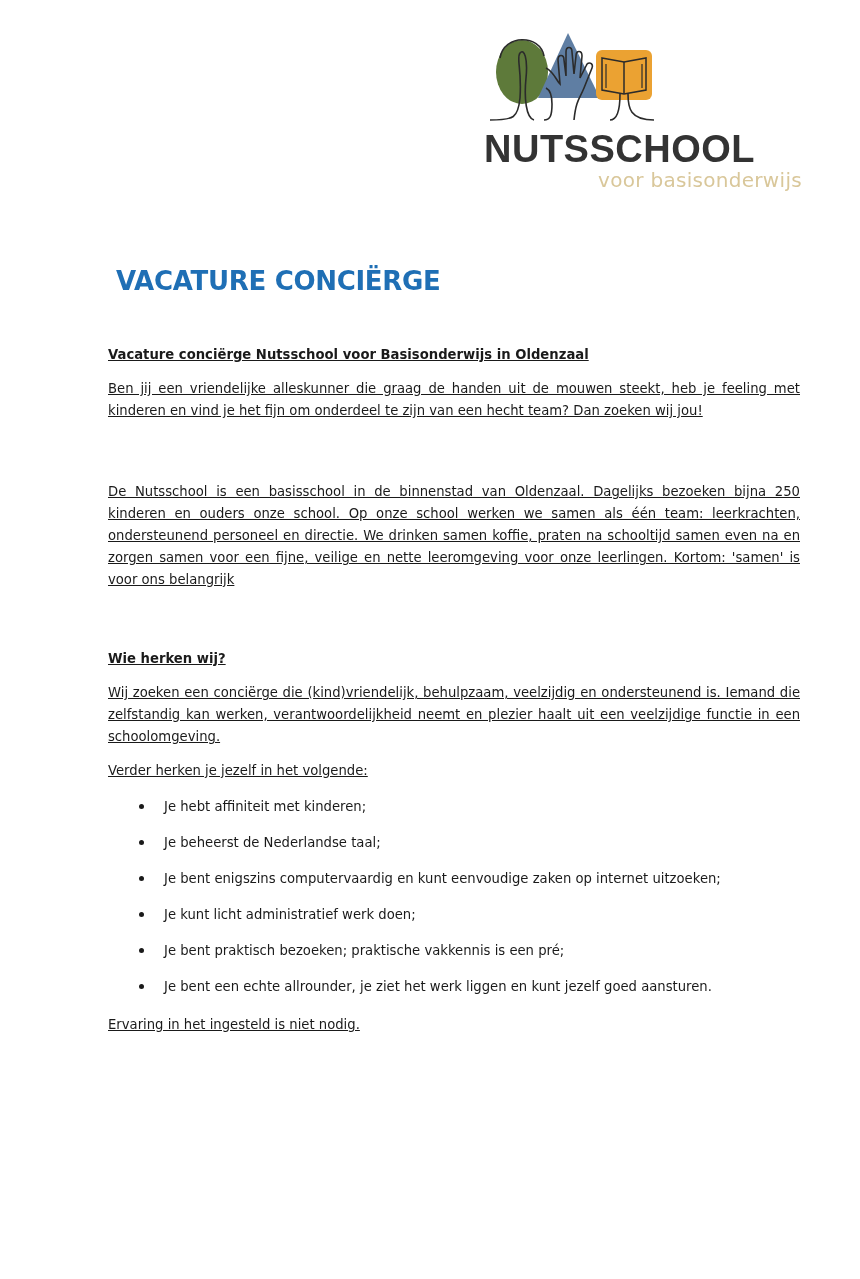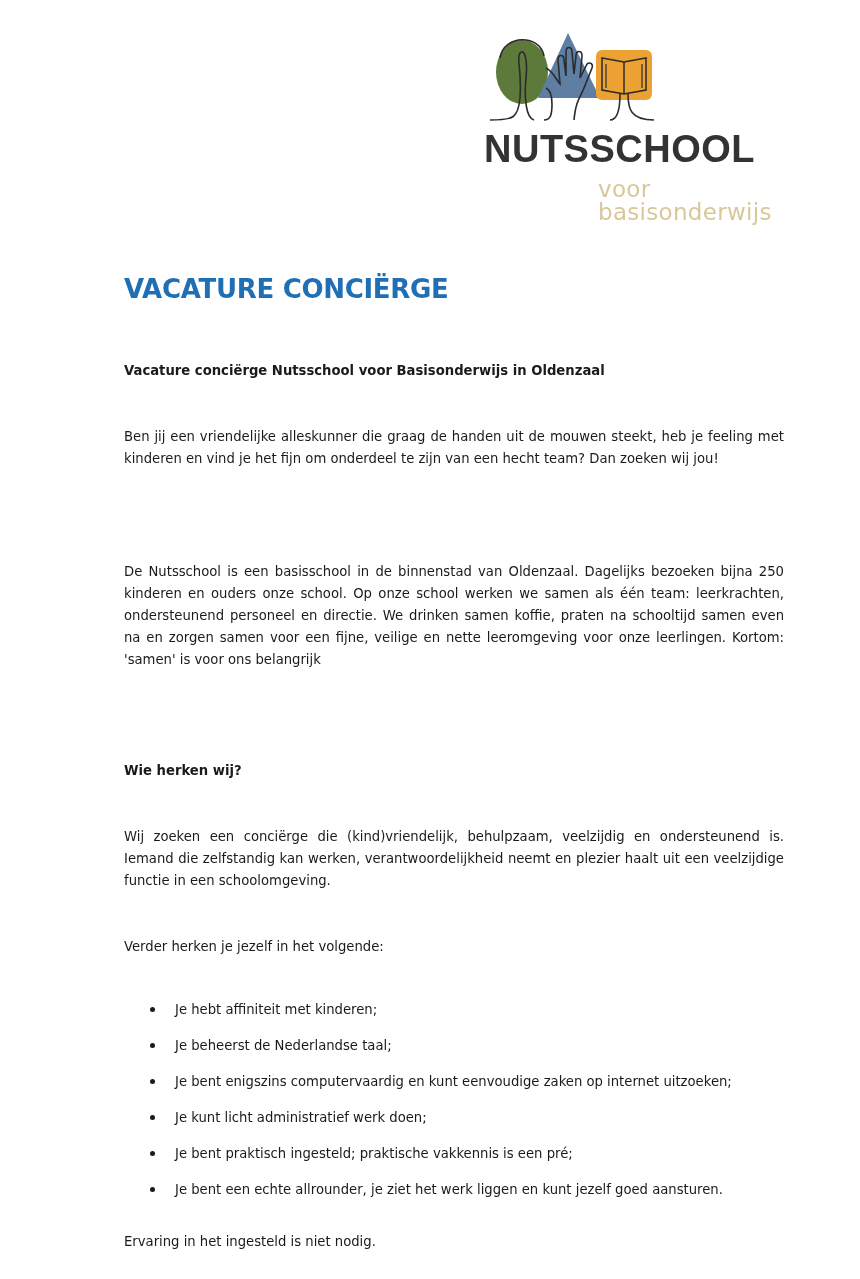--- a/index.html
+++ b/index.html
@@ -1,25 +1,25 @@
 <!DOCTYPE html>
 <html><head>
   <meta charset="utf-8">
   <style>
     html, body { margin: 0; padding: 0; background: #ffffff; }
     body { width: 860px; height: 1279px; position: relative; overflow: hidden; font-family: "Liberation Sans", sans-serif; color: #1a1a1a; }
     .logo { position: absolute; left: 484px; top: 28px; width: 332px; height: 176px; }
     .logo svg { position: absolute; left: 0; top: 0; }
     .logo-word { position: absolute; left: 0; top: 102px; font-family: "Liberation Sans", sans-serif; font-weight: bold; font-size: 38px; letter-spacing: 0.5px; color: #333333; line-height: 1; }
-    .logo-sub { position: absolute; left: 114px; top: 150px; font-family: "DejaVu Sans", sans-serif; font-size: 23px; color: #d9c79a; letter-spacing: 0.3px; line-height: 1; }
-    .title { position: absolute; left: 108px; top: 258px; font-family: "DejaVu Sans", sans-serif; font-weight: bold; font-size: 26px; color: #1f6fb5; letter-spacing: -0.3px; margin: 16px; }
+    .logo-sub { position: absolute; left: 114px; top: 142px; font-family: "DejaVu Sans", sans-serif; font-size: 20px; color: #d9c79a; letter-spacing: 0.3px; line-height: 1; }
+    .title { position: absolute; left: 108px; top: 258px; font-family: "DejaVu Sans", sans-serif; font-weight: bold; font-size: 26px; color: #1f6fb5; letter-spacing: -0.3px; margin: 8px; }
     .content { position: absolute; left: 108px; top: 344px; width: 692px; font-family: "DejaVu Sans", sans-serif; font-size: 13.2px; line-height: 22px; color: #1a1a1a; }
-    .content p { margin: 16px; text-align: justify; }
+    .content p { margin: 0; text-align: justify; text-decoration: underline; }
     .h { font-weight: bold; margin: 0; }
-    .bullets { list-style: none; margin: 13px; padding: 0; }
+    .bullets { list-style: none; margin: 2px; padding: 0; }
     .bullets li { position: relative; padding-left: 54px; height: 36px; line-height: 22px; }
     .bullets li .dot { position: absolute; left: 29px; top: 8px; width: 5px; height: 5px; border-radius: 50%; background: #1a1a1a; }
   </style>
 </head>
 <body>
 
 <div class="logo">
   <svg width="200" height="100" viewBox="0 0 200 100">
     <g>
       <ellipse cx="38" cy="44" rx="26" ry="32" fill="#5e7a3a"></ellipse>
@@ -60,17 +60,17 @@
   <div style="height:12px"></div>
   <p>Wij zoeken een conciërge die (kind)vriendelijk, behulpzaam, veelzijdig en ondersteunend is. Iemand die zelfstandig kan werken, verantwoordelijkheid neemt en plezier haalt uit een veelzijdige functie in een schoolomgeving.</p>
   <div style="height:12px"></div>
   <p>Verder herken je jezelf in het volgende:</p>
   <div style="height:12px"></div>
   <ul class="bullets">
     <li><span class="dot"></span><span>Je hebt affiniteit met kinderen;</span></li>
     <li><span class="dot"></span><span>Je beheerst de Nederlandse taal;</span></li>
     <li><span class="dot"></span><span>Je bent enigszins computervaardig en kunt eenvoudige zaken op internet uitzoeken;</span></li>
     <li><span class="dot"></span><span>Je kunt licht administratief werk doen;</span></li>
-    <li><span class="dot"></span><span>Je bent praktisch ingesteld; praktische vakkennis is een pré;</span></li>
+    <li><span class="dot"></span><span>Je bent praktisch bezoeken; praktische vakkennis is een pré;</span></li>
     <li><span class="dot"></span><span>Je bent een echte allrounder, je ziet het werk liggen en kunt jezelf goed aansturen.</span></li>
   </ul>
   <p>Ervaring in het ingesteld is niet nodig.</p>
 </div>
 
 </body></html>

